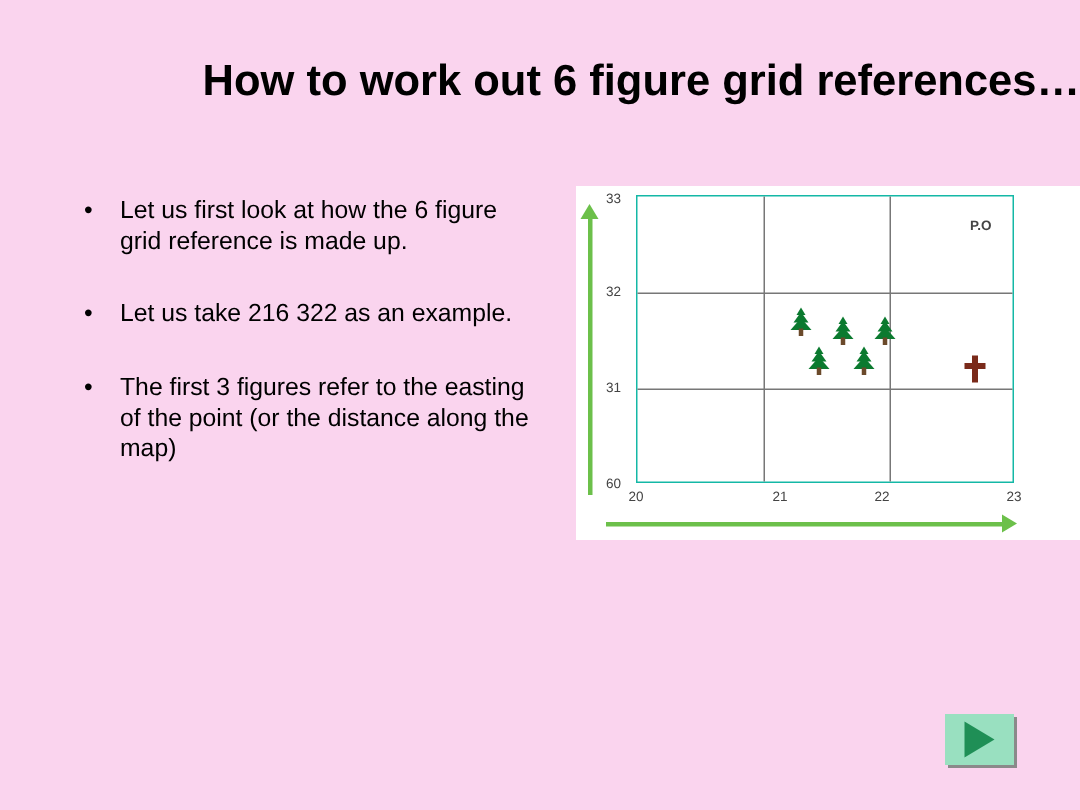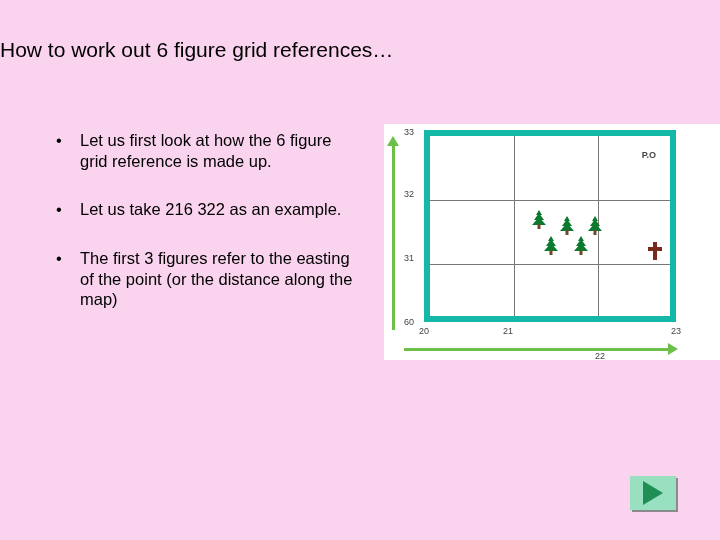--- a/index.html
+++ b/index.html
@@ -9,23 +9,23 @@
     font-family: Arial, Helvetica, sans-serif;
     color: #000;
     position: relative;
     overflow: hidden;
   }
   .title {
     position: absolute;
     top: 38px;
     left: 0;
     width: 720px;
-    text-align: left;
-    font-size: 21px;
-    font-weight: 400;
+    text-align: right;
+    font-size: 29px;
+    font-weight: 700;
   }
   .bullets {
     position: absolute;
     top: 130px;
     left: 56px;
     width: 300px;
     font-size: 16.5px;
     line-height: 1.25;
   }
   .bullets li {
@@ -90,21 +90,21 @@
     border-bottom: 6px solid transparent;
     border-left: 10px solid #6cc04a;
   }
   
   .grid {
     position: absolute;
     left: 40px;
     top: 6px;
     width: 252px;
     height: 192px;
-    border: 6px solid #14b8a6;
+    border: 1px solid #14b8a6;
     background: #fff;
   }
   .grid .hline {
     position: absolute; left: 0; width: 100%; height: 1px; background: #777;
   }
   .grid .vline {
     position: absolute; top: 0; height: 100%; width: 1px; background: #777;
   }
   .grid .hline.l1 { top: 64px; }
   .grid .hline.l2 { top: 128px; }
@@ -122,22 +122,22 @@
   .ylab.y32 { top: 70px; }
   .ylab.y33 { top: 8px; }
   .xlab {
     position: absolute;
     top: 202px;
     font-size: 9px;
     color: #444;
     transform: translateX(-50%);
   }
   .xlab.x20 { left: 40px; }
-  .xlab.x21 { left: 124px; }
-  .xlab.x22 { left: 216px; margin-top: 25px; }
+  .xlab.x21 { left: 136px; }
+  .xlab.x22 { left: 204px; }
   .xlab.x23 { left: 292px; }
   .po {
     position: absolute;
     right: 14px;
     top: 14px;
     font-size: 9px;
     font-weight: bold;
     color: #444;
   }
   

